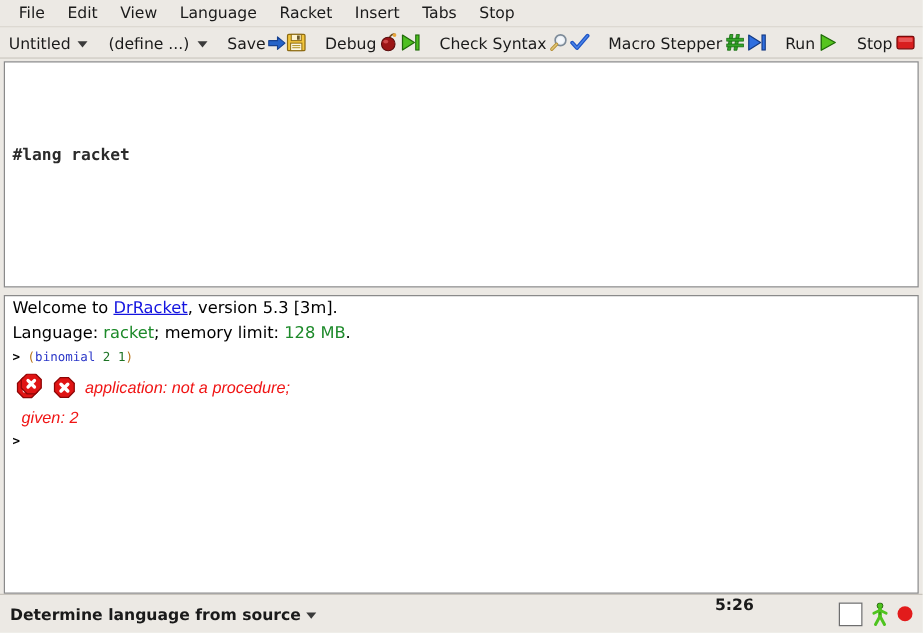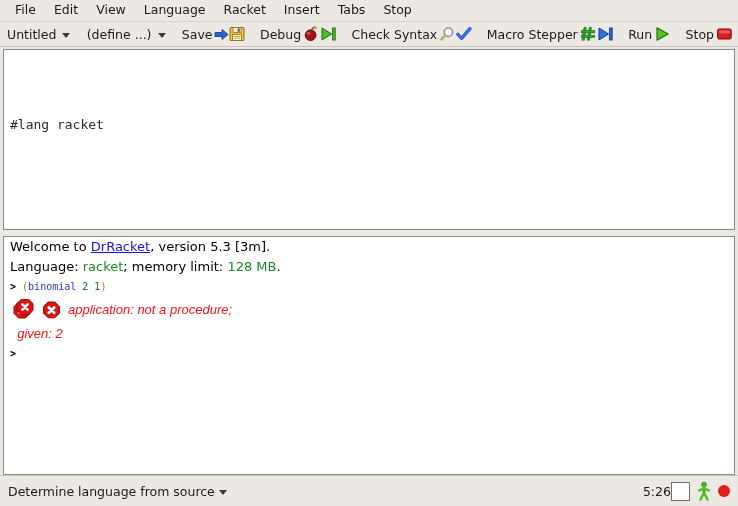--- a/index.html
+++ b/index.html
@@ -98,20 +98,21 @@
   .pane {
     background: #ffffff;
     border: 1px solid #8a8a8a;
     box-sizing: border-box;
     overflow: hidden;
     position: relative;
   }
   .pane-editor {
     height: 181px;
     min-height: 181px;
+    font-weight: bold;
   }
   .pane-gap { height: 6px; min-height: 6px; }
   .pane-repl {
     flex: 1 1 auto;
     min-height: 0;
   }
   .code {
     font-family: "DejaVu Sans Mono", monospace;
     font-size: 13px;
     line-height: 19.5px;
@@ -174,35 +175,36 @@
   }
   .err-icons .icon { position: absolute; top: 0; }
 
   
   .statusbar {
     height: 31px;
     min-height: 31px;
     background: #ece9e4;
     border-top: 1px solid #c8c4bc;
     display: flex;
-    align-items: center;
     padding: 0 8px;
     box-sizing: border-box;
+    font-weight: bold;
   }
   .status-lang {
     font-size: 12.5px;
     color: #1a1a1a;
     display: flex;
     align-items: center;
     cursor: default;
   }
   .status-spacer { flex: 1 1 auto; }
   .status-pos {
     font-size: 12.5px;
     color: #1a1a1a;
+    margin-right: 68px;
   }
   .status-box {
     width: 17px;
     height: 17px;
     background: #ffffff;
     border: 1px solid #6e6e6e;
     margin-right: 7px;
   }
   .status-icons { display: flex; align-items: center; }
   .dot-red {

